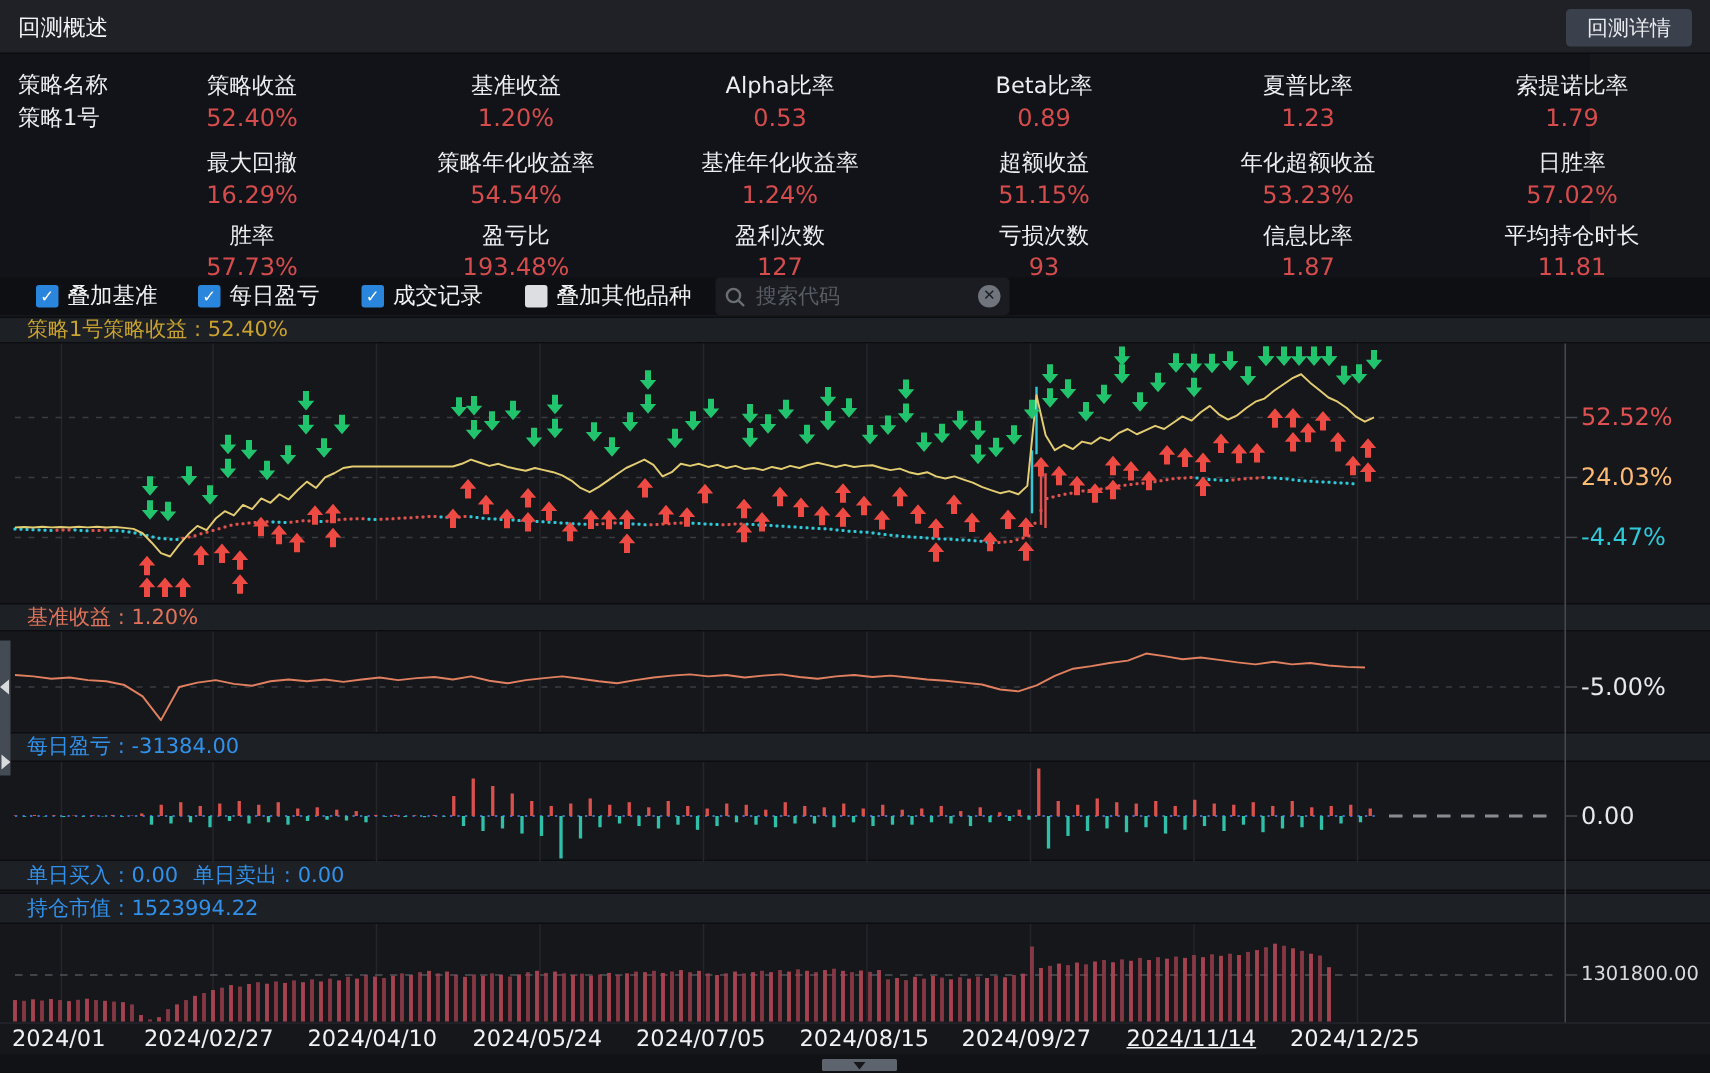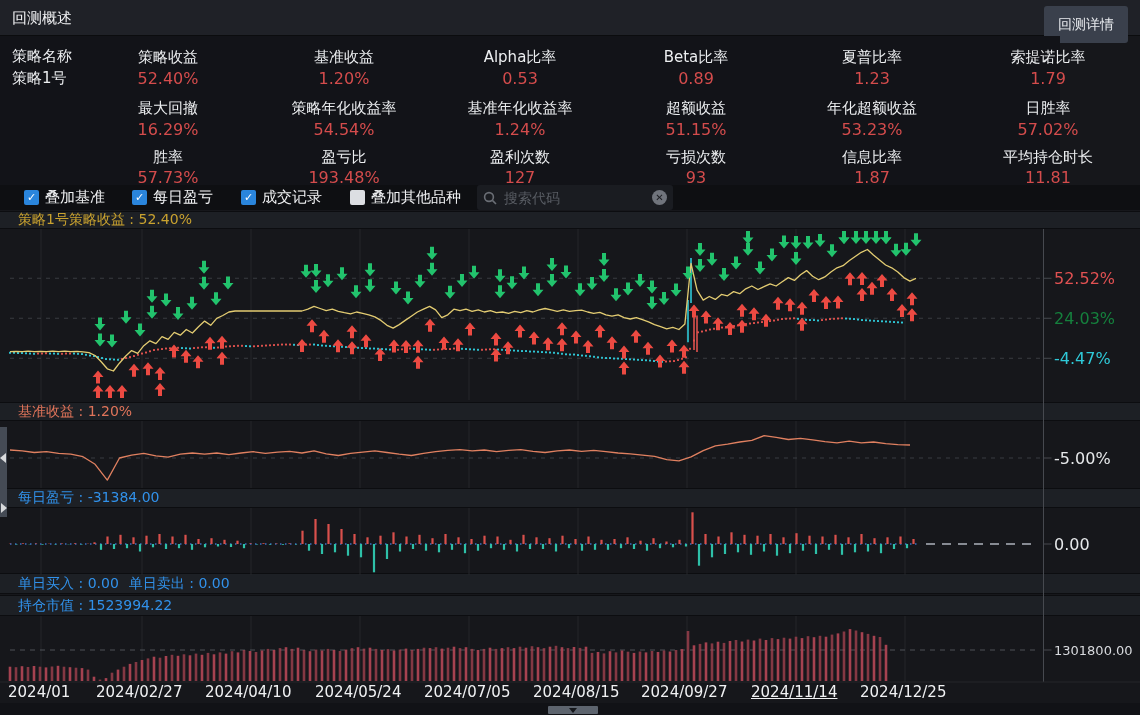--- a/index.html
+++ b/index.html
@@ -1,20 +1,20 @@
 <!DOCTYPE html>
 <html><head>
 <meta charset="utf-8">
 <style>
   html,body{margin:0;padding:0;background:#0c0d10;}
   .screen{position:relative;width:1140px;height:715px;overflow:hidden;background:#16171b;
           font-family:"DejaVu Sans","Liberation Sans",sans-serif;color:#e8e8e8;}
   .topbar{position:absolute;left:0;top:0;width:1140px;height:36px;background:#1f2127;border-bottom:1px solid #0b0c0e;box-sizing:border-box;}
   .topbar .title{position:absolute;left:12px;top:9px;font-size:15px;color:#f2f3f5;}
-  .detail-btn{position:absolute;right:12px;top:6px;height:37px;padding:0 14px;background:#3a404c;color:#e8eaee;
+  .detail-btn{position:absolute;right:12px;top:6px;height:25px;padding:0 14px;background:#3a404c;color:#e8eaee;
               border:none;border-radius:3px;font-size:14px;font-family:inherit;cursor:pointer;}
   .stats{position:absolute;left:0;top:36px;width:1060px;height:149px;background:#121318;}
   .stat-abs{position:absolute;white-space:nowrap;}
   .stat-label{font-size:15px;color:#eceef0;}
   .stat-value{font-size:16px;color:#d44c4c;}
   .stat-name{font-size:15px;color:#eceef0;}
   .cell{width:176px;text-align:center;}
   .toolbar{position:absolute;left:0;top:185px;width:1140px;height:25px;background:#0e0f12;}
   .cb-item{position:absolute;top:4px;height:17px;display:flex;align-items:center;gap:6px;}
   .cbox{width:15px;height:15px;border-radius:2px;display:flex;align-items:center;justify-content:center;
@@ -882,18 +882,18 @@
     <div class="tri-r"></div>
   </div>
 
   <div class="bottombar">
     <div class="handle">
       <div class="tri"></div>
     </div>
   </div>
 
 <div class="ylab" style="top: 278.262px; color: rgb(224, 81, 82); font-size: 16px;">52.52%</div>
-    <div class="ylab" style="top: 318.262px; color: #15803d; font-size: 16px;">24.03%</div>
+    <div class="ylab" style="top: 318.262px; color: #fdba74; font-size: 16px;">24.03%</div>
     <div class="ylab" style="top: 358.276px; color: rgb(47, 201, 216); font-size: 16px;">-4.47%</div>
     <div class="ylab" style="top: 458px; color: rgb(230, 232, 234); font-size: 16px;">-5.00%</div>
     <div class="ylab" style="top: 544px; color: rgb(230, 232, 234); font-size: 16px;">0.00</div>
     <div class="ylab" style="top: 650.005px; color: rgb(216, 218, 222); font-size: 13px;">1301800.00</div>
   </div>
 
 </body></html>

